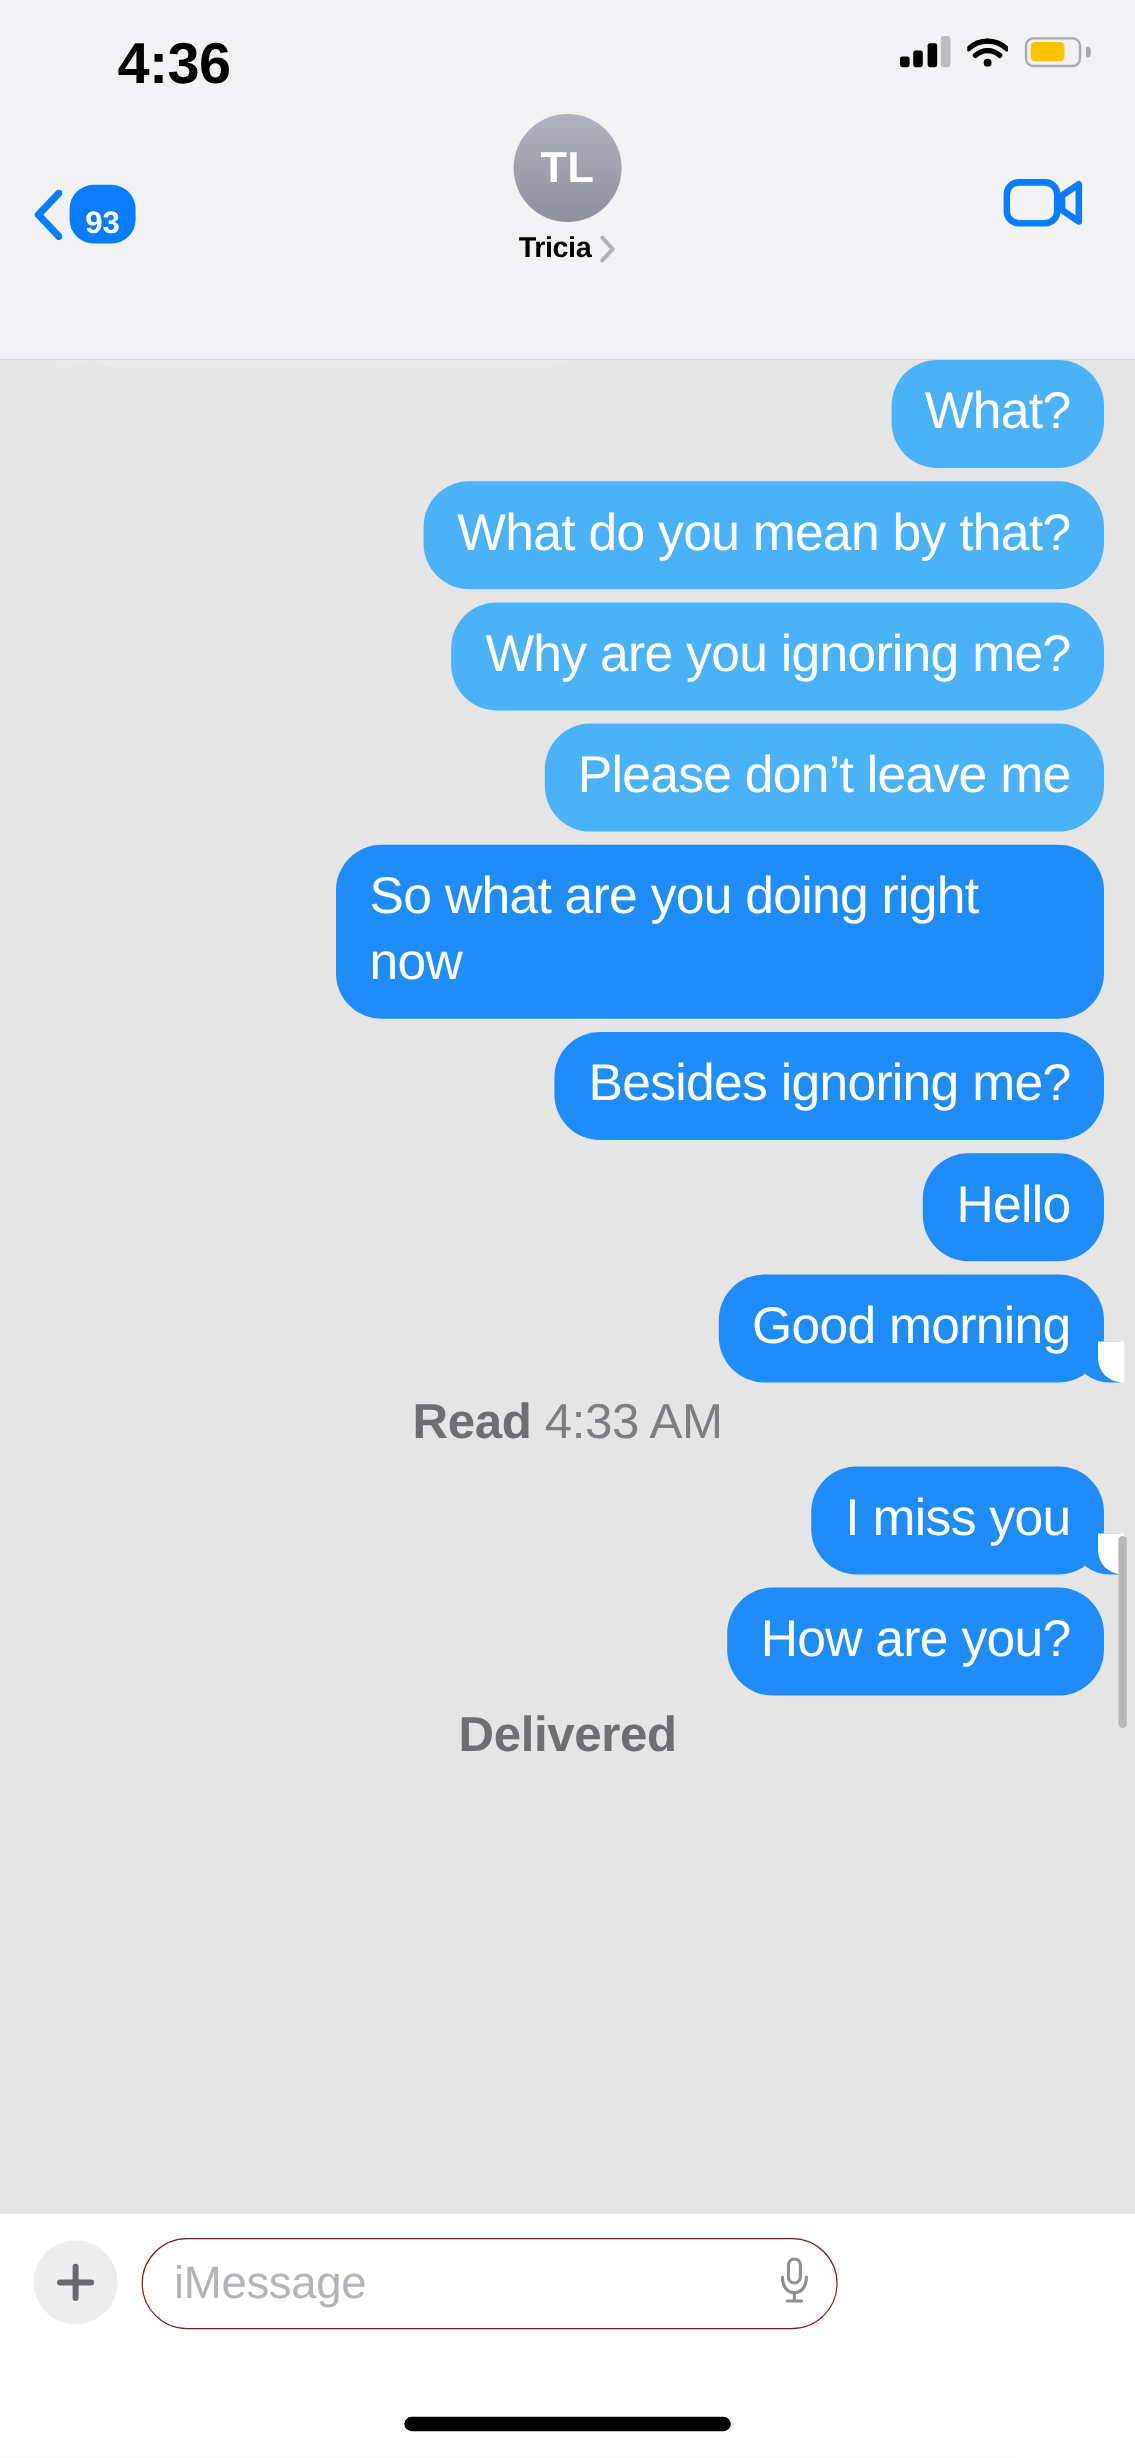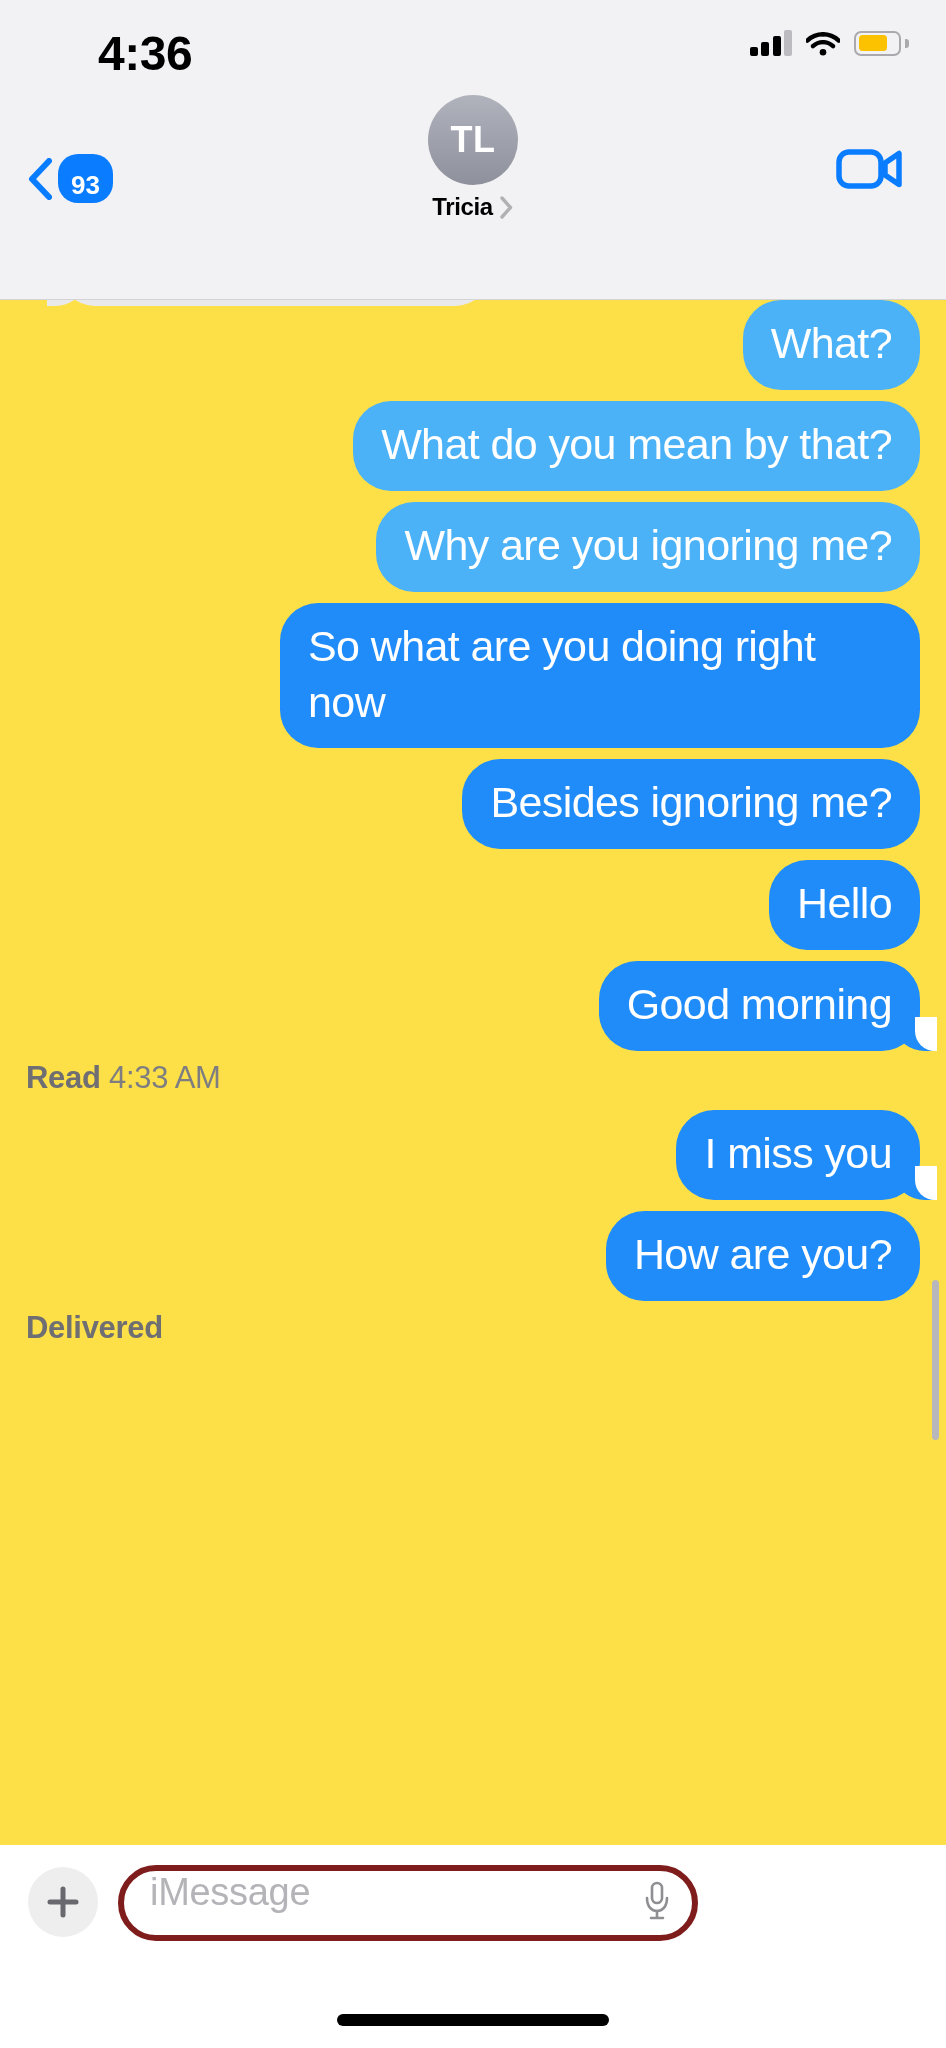--- a/index.html
+++ b/index.html
@@ -143,21 +143,21 @@
     right: 42px; top: 55px;
     cursor: pointer;
   }
 
   
   #convo {
     position: absolute;
     top: 300px; left: 0;
     width: 946px;
     height: 1545px;
-    background: #fde047;
+    background: #e5e5e5;
     padding: 0 26px;
     overflow: hidden;
     z-index: 5;
   }
   .row {
     display: flex;
     width: 100%;
     margin-bottom: 11px;
   }
   .row.sent { justify-content: flex-end; }
@@ -212,22 +212,22 @@
     left: -13px;
     bottom: 0;
     width: 36px;
     height: 34px;
     background: #e9e9eb;
     border-bottom-right-radius: 28px 22px;
     z-index: -1;
   }
   .status-line {
     width: 100%;
-    text-align: left;
-    font-size: 31px;
+    text-align: center;
+    font-size: 41px;
     color: #7d7d82;
     margin: -2px 2px 14px 0;
     letter-spacing: -0.3px;
   }
   .status-line .lbl { font-weight: bold; color: #6e6e73; }
 
   #scrollbar {
     position: absolute;
     right: 7px;
     top: 1280px;
@@ -257,24 +257,24 @@
     display: flex;
     align-items: center;
     justify-content: center;
     cursor: pointer;
   }
   #imessage-field {
     position: absolute;
     left: 118px; top: 20px;
     width: 580px;
     height: 76px;
-    border: 6px solid #7f1d1d;
+    border: 1px solid #7f1d1d;
     border-radius: 40px;
     display: flex;
-    align-items: flex-start;
+    align-items: center;
     padding: 0 26px;
     cursor: text;
   }
   #imessage-placeholder {
     font-size: 38px;
     color: #b3b3b8;
     letter-spacing: -0.3px;
   }
   #mic-icon {
     position: absolute;
@@ -362,20 +362,23 @@
 
     <div id="messages-before">
         <div class="row sent">
           <div class="bubble sms">What?</div>
         </div>
         <div class="row sent">
           <div class="bubble sms">What do you mean by that?</div>
         </div>
         <div class="row sent">
           <div class="bubble sms">Why are you ignoring me?</div>
+        </div>
+        <div class="row sent">
+          <div class="bubble sms">Please don’t leave me</div>
         </div>
         <div class="row sent">
           <div class="bubble blue">So what are you doing right now</div>
         </div>
         <div class="row sent">
           <div class="bubble blue">Besides ignoring me?</div>
         </div>
         <div class="row sent">
           <div class="bubble blue">Hello</div>
         </div>

